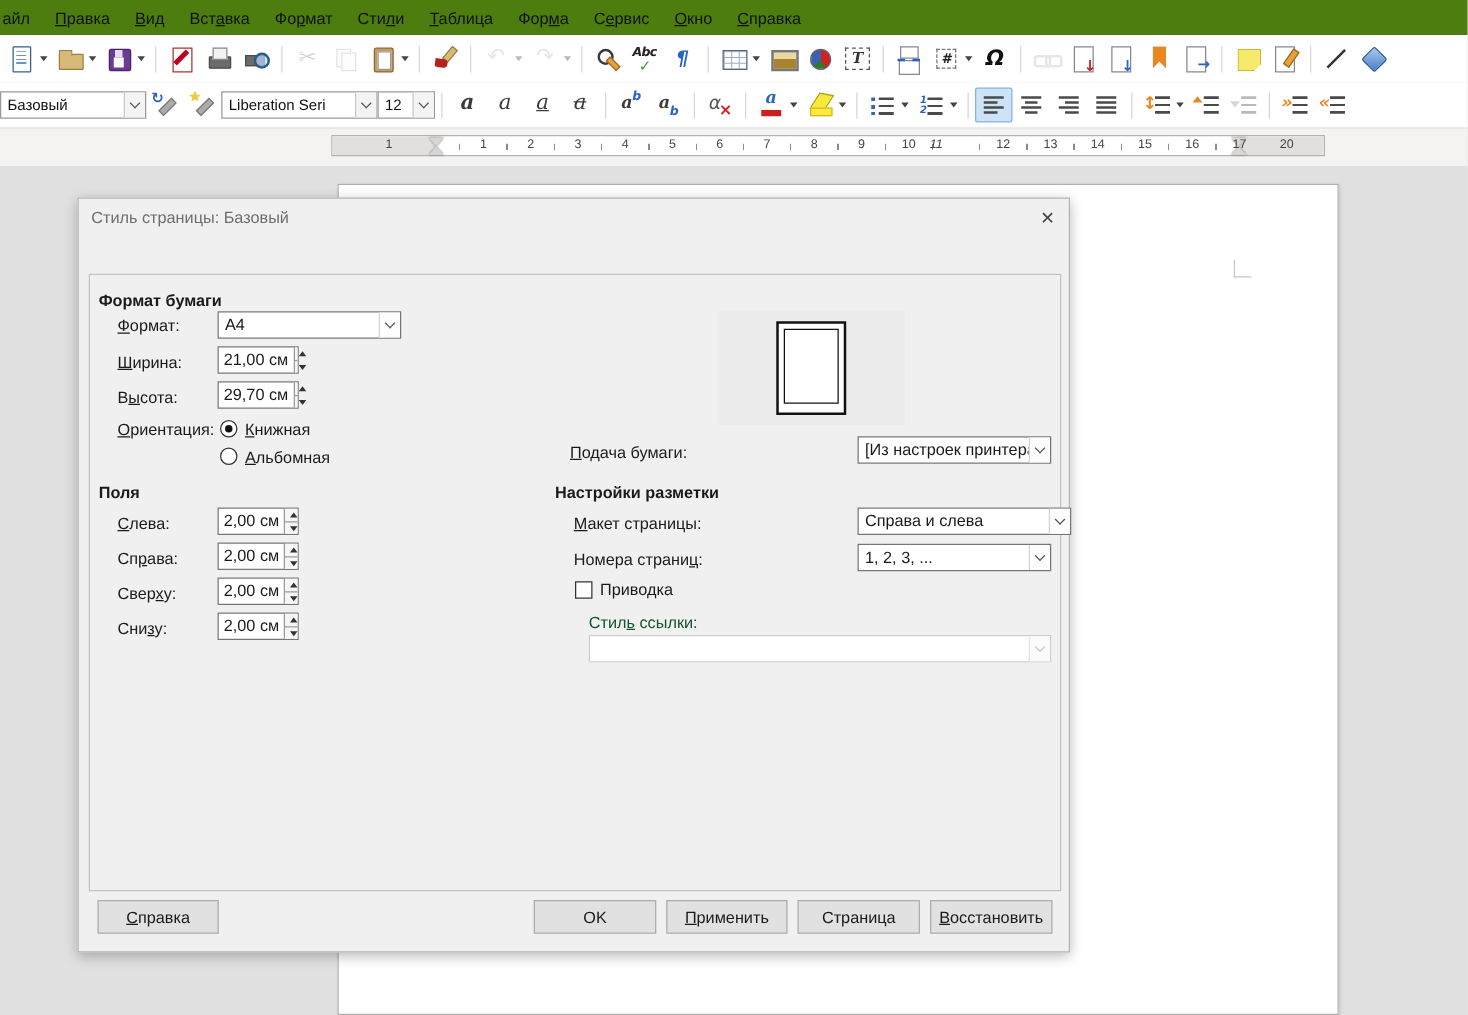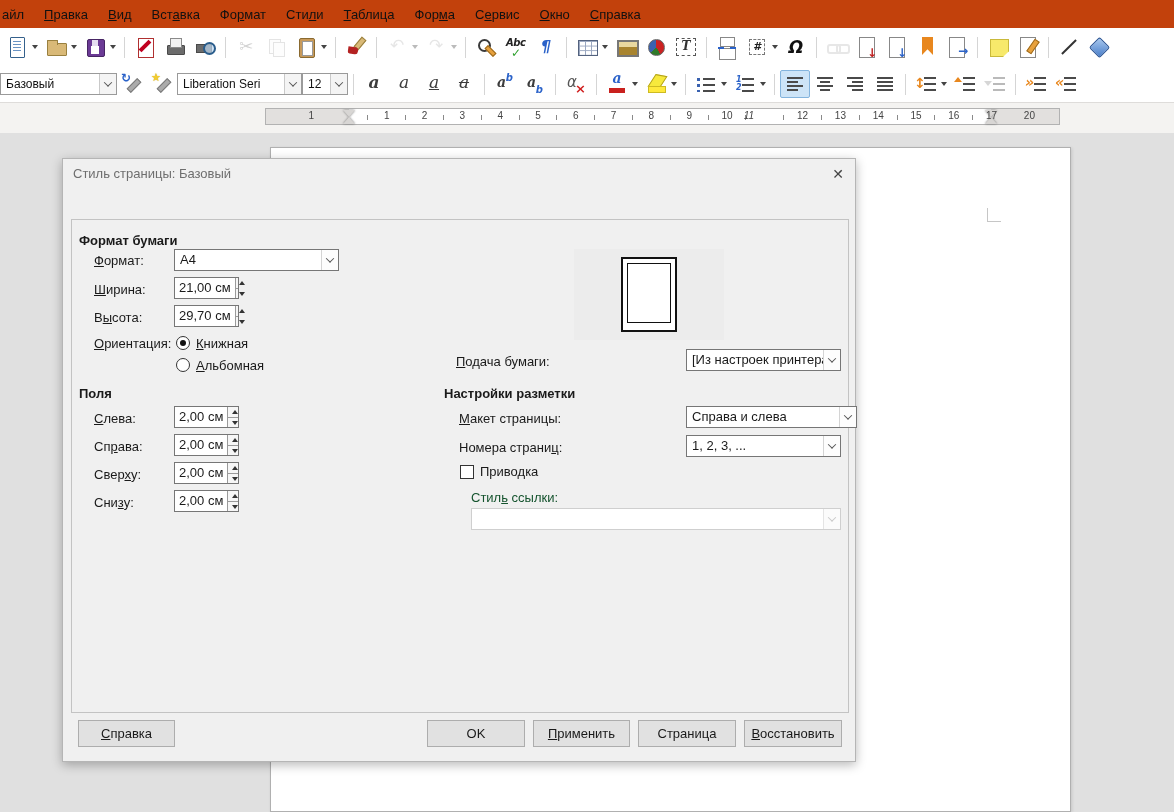--- a/index.html
+++ b/index.html
@@ -1,20 +1,20 @@
 <!DOCTYPE html>
 <html><head>
 <meta charset="utf-8">
 <style>
   * { margin:0; padding:0; box-sizing:border-box; }
   html,body { width:1174px; height:812px; overflow:hidden;
     font-family:"Liberation Sans", sans-serif; background:#e3e3e3; }
 
   
-  #menubar { position:absolute; left:0; top:0; width:1174px; height:28px; background:#c2410c;
+  #menubar { position:absolute; left:0; top:0; width:1174px; height:28px; background:#4d7c0f;
     display:flex; align-items:center; font-size:13px; color:#111; }
   .menu-item { padding:5px 10px; cursor:default; }
   .menu-item:first-child { padding-left:2px; }
 
   #toolbar-standard { position:absolute; left:0; top:28px; width:1174px; height:38px; background:#fff;
     display:flex; align-items:center; padding:0 2px; }
   #toolbar-formatting { position:absolute; left:0; top:66px; width:1174px; height:37px; background:#fff;
     display:flex; align-items:center; padding:0 2px; border-bottom:1px solid #dedcda; }
   .tsep { width:1px; height:21px; background:#d5d5d5; margin:0 5px; flex:none; }
   .tbtn { height:28px; display:flex; align-items:center; padding:0 2px; border:1px solid transparent;
@@ -469,21 +469,21 @@
   </div>
 </div>
 
 <div id="dialog">
   <div id="dlg-title">Стиль страницы: Базовый</div>
   <div id="dlg-close"></div>
   <div id="dlg-content"></div>
 
   <div class="legend" style="left:16px; top:74px;">Формат бумаги</div>
   <div class="flabel" style="left:31px; top:94px;"><u>Ф</u>ормат:</div>
-  <div class="combo" style="left:111px; top:90px; width:165px;">
+  <div class="combo" style="left:111px; top:90px; width:147px;">
     <span class="cval">A4</span>
     <span class="carrow">
         <i class="chev"></i>
       </span>
   </div>
   <div class="flabel" style="left:31px; top:123px;"><u>Ш</u>ирина:</div>
   <div class="spin" style="left:111px; top:118px;">
     <span class="sval">21,00 см</span>
     <span class="sbtns">
         <i class="up"></i>

